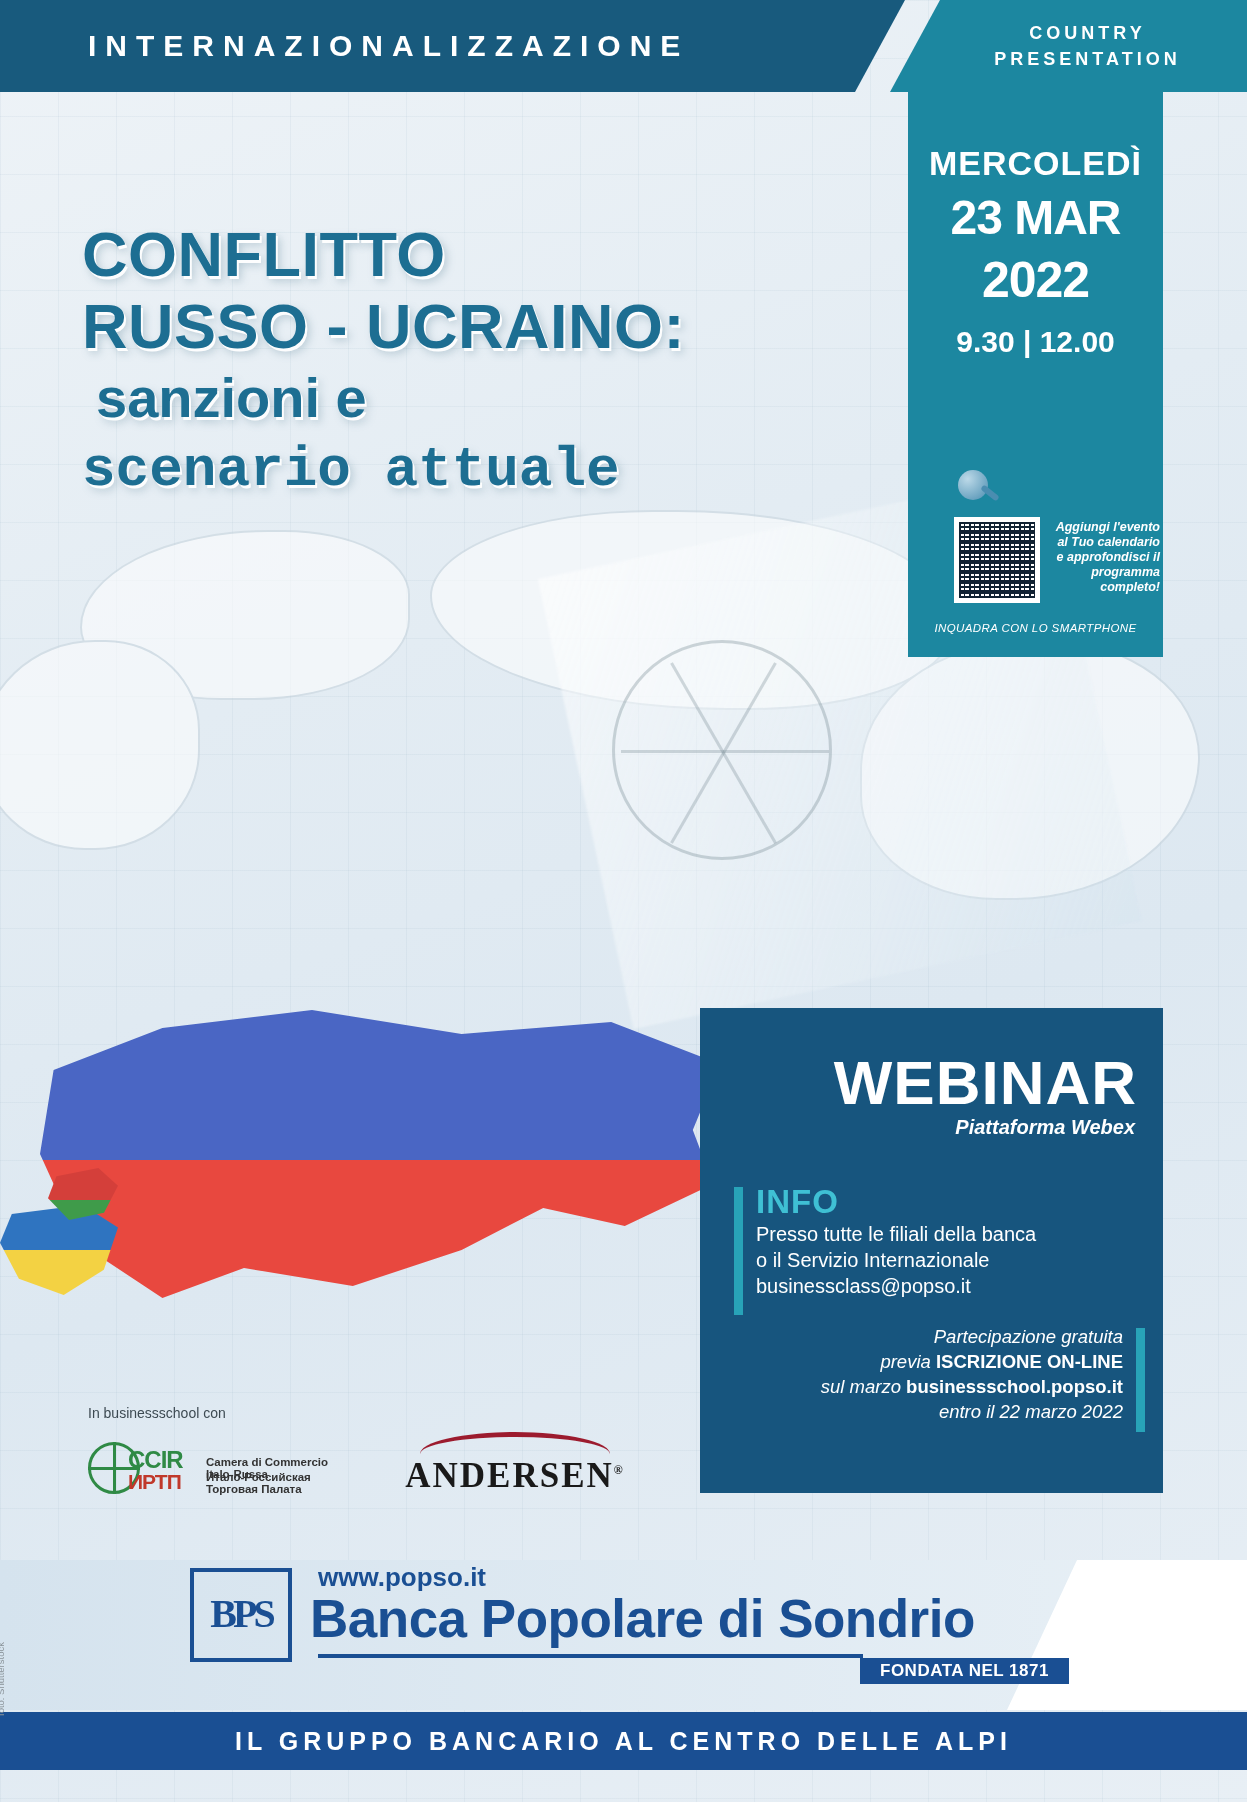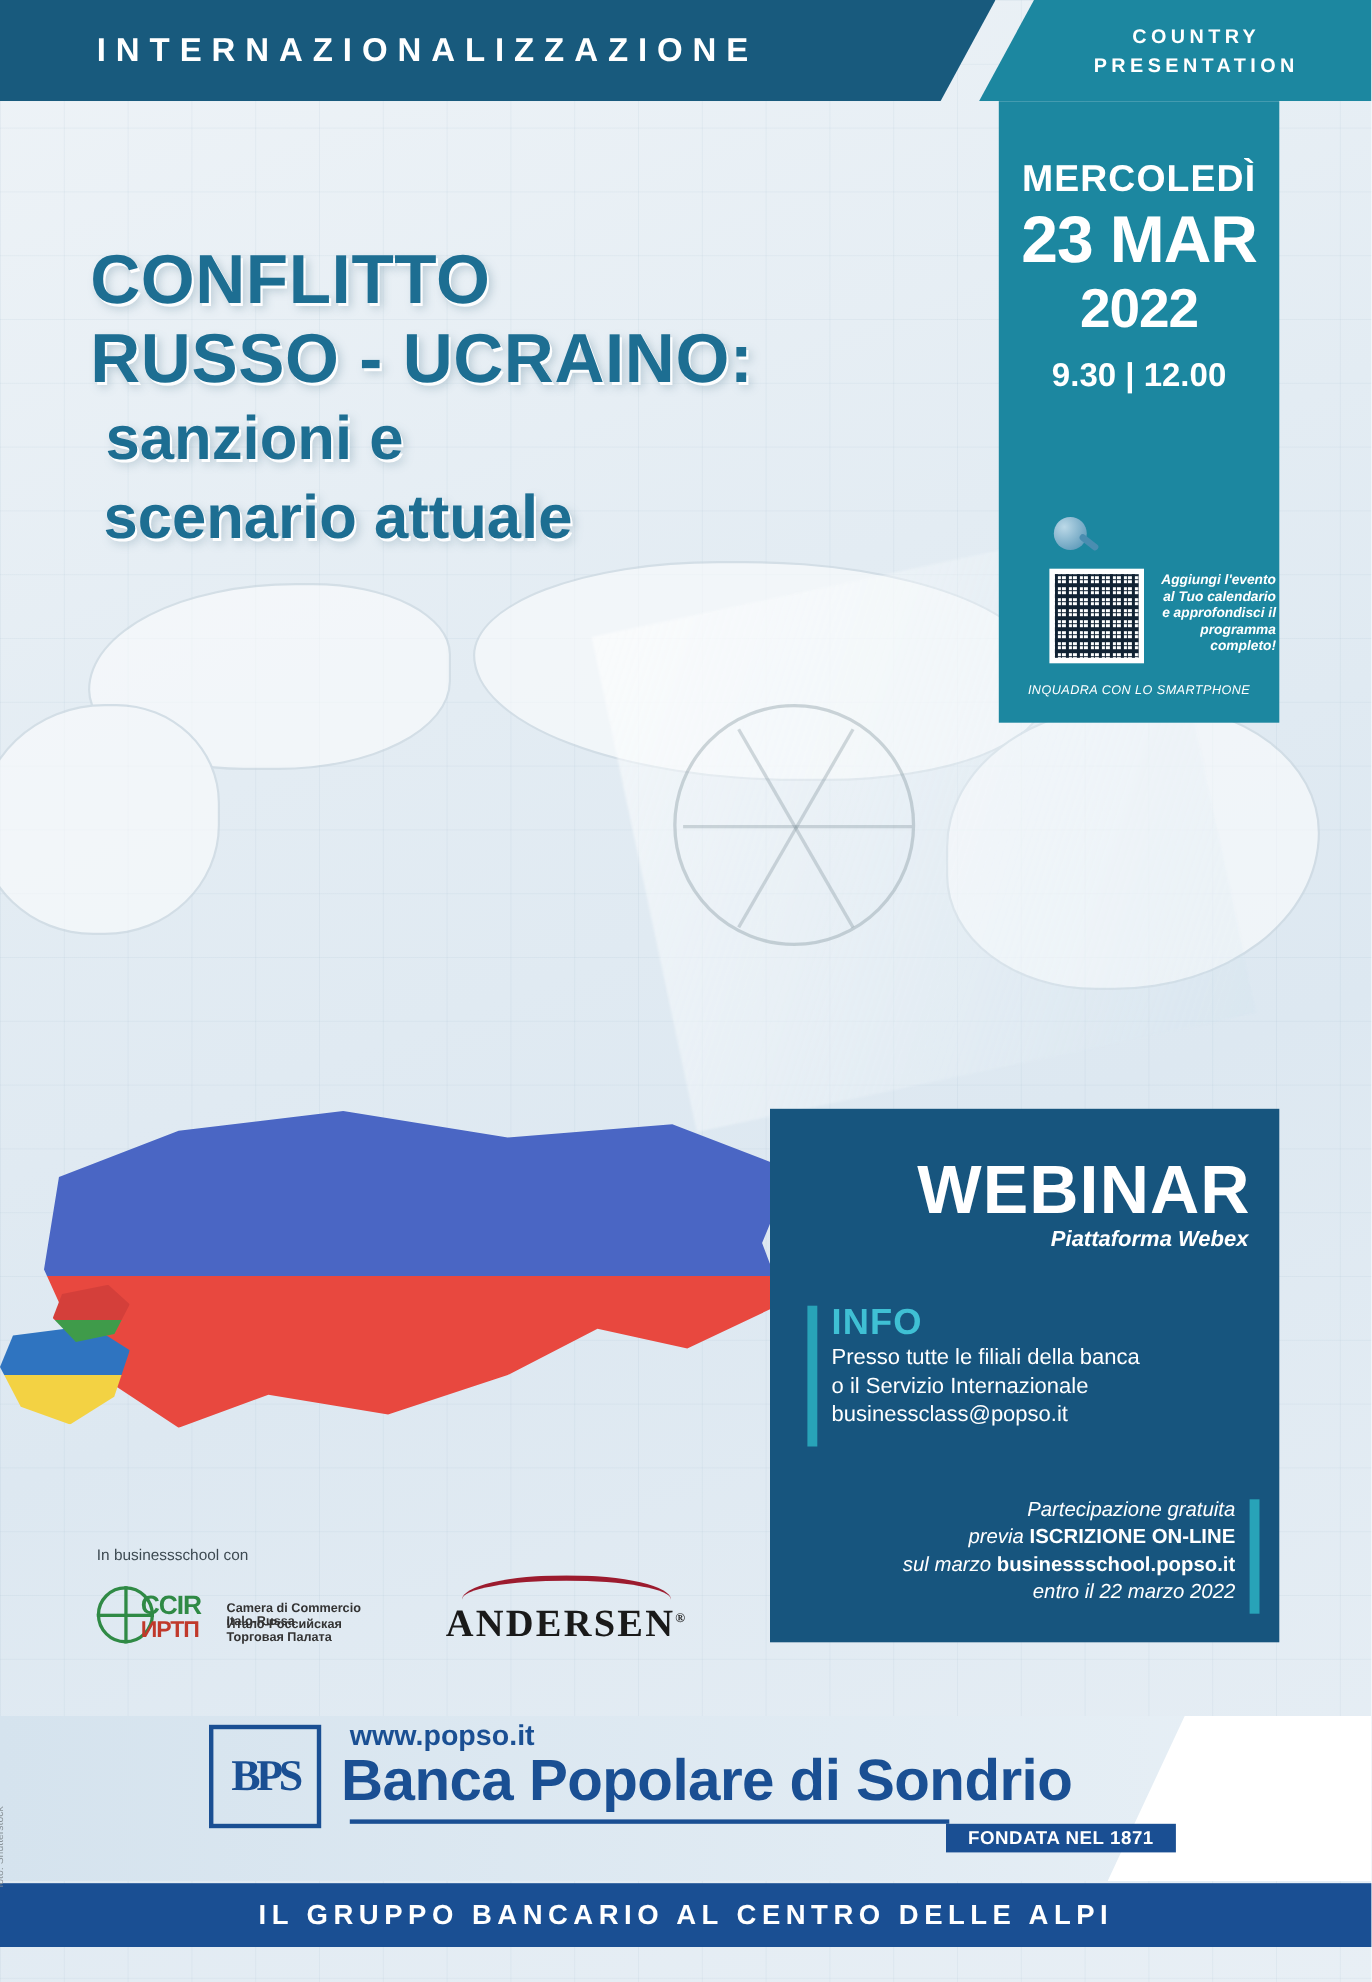--- a/index.html
+++ b/index.html
@@ -105,21 +105,21 @@
   .datepanel {
     position:absolute; left:908px; top:92px; width:255px; height:565px;
     background:#1c87a0;
   }
   .dp-day {
     margin-top:52px; text-align:center; color:#ffffff;
     font-size:34px; font-weight:bold; letter-spacing:1px;
   }
   .dp-date {
     text-align:center; color:#ffffff; font-weight:bold;
-    font-size:60px; line-height:62px; letter-spacing:-1px; margin-top:4px;
+    font-size:48px; line-height:62px; letter-spacing:-1px; margin-top:4px;
   }
   .dp-year {
     text-align:center; color:#ffffff; font-weight:bold;
     font-size:50px; line-height:62px; letter-spacing:-1px;
   }
   .dp-time {
     text-align:center; color:#ffffff; font-weight:bold;
     font-size:30px; margin-top:14px;
   }
   .pin {
@@ -163,21 +163,21 @@
   .hl-1, .hl-2 {
     color:#1d6e92; font-weight:bold; font-size:63px; line-height:72px;
     letter-spacing:0.5px;
     text-shadow:2px 3px 0 rgba(255,255,255,0.95), 4px 5px 9px rgba(90,130,150,0.35);
   }
   .hl-3, .hl-4 {
     color:#1d6e92; font-weight:bold; font-size:56px; line-height:72px;
     text-shadow:2px 3px 0 rgba(255,255,255,0.95), 4px 5px 9px rgba(90,130,150,0.35);
   }
   .hl-3 { margin-left:14px; }
-  .hl-4 { margin-left:12px; }
+  .hl-4 { margin-left:0;font-family:Liberation Mono, monospace; }
 
   
   .webinar {
     position:absolute; left:700px; top:1008px; width:463px; height:485px;
     background:#17557e;
     color:#ffffff;
   }
   .wb-title {
     text-align:right; font-size:62px; font-weight:bold; letter-spacing:1px;
     margin:44px 26px 0 0; line-height:62px;
@@ -189,21 +189,21 @@
   .info-block { position:relative; margin:44px 0 0 56px; }
   .info-bar {
     position:absolute; left:-22px; top:4px; width:9px; height:128px;
     background:#28a3b8;
   }
   .info-title {
     color:#3fc0d4; font-size:33px; font-weight:bold; letter-spacing:1px;
   }
   .info-line { font-size:20px; line-height:26px; }
   .gratis {
-    position:relative; margin:60px 40px 0 0; text-align:right;
+    position:relative; margin:25px 40px 0 0; text-align:right;
     font-size:18.5px; line-height:25px; font-style:italic;
   }
   .gratis b { font-style:normal; font-weight:bold; }
   .gratis-bar {
     position:absolute; right:-22px; top:4px; width:9px; height:104px;
     background:#28a3b8;
   }
 
   
   .collab-label {

